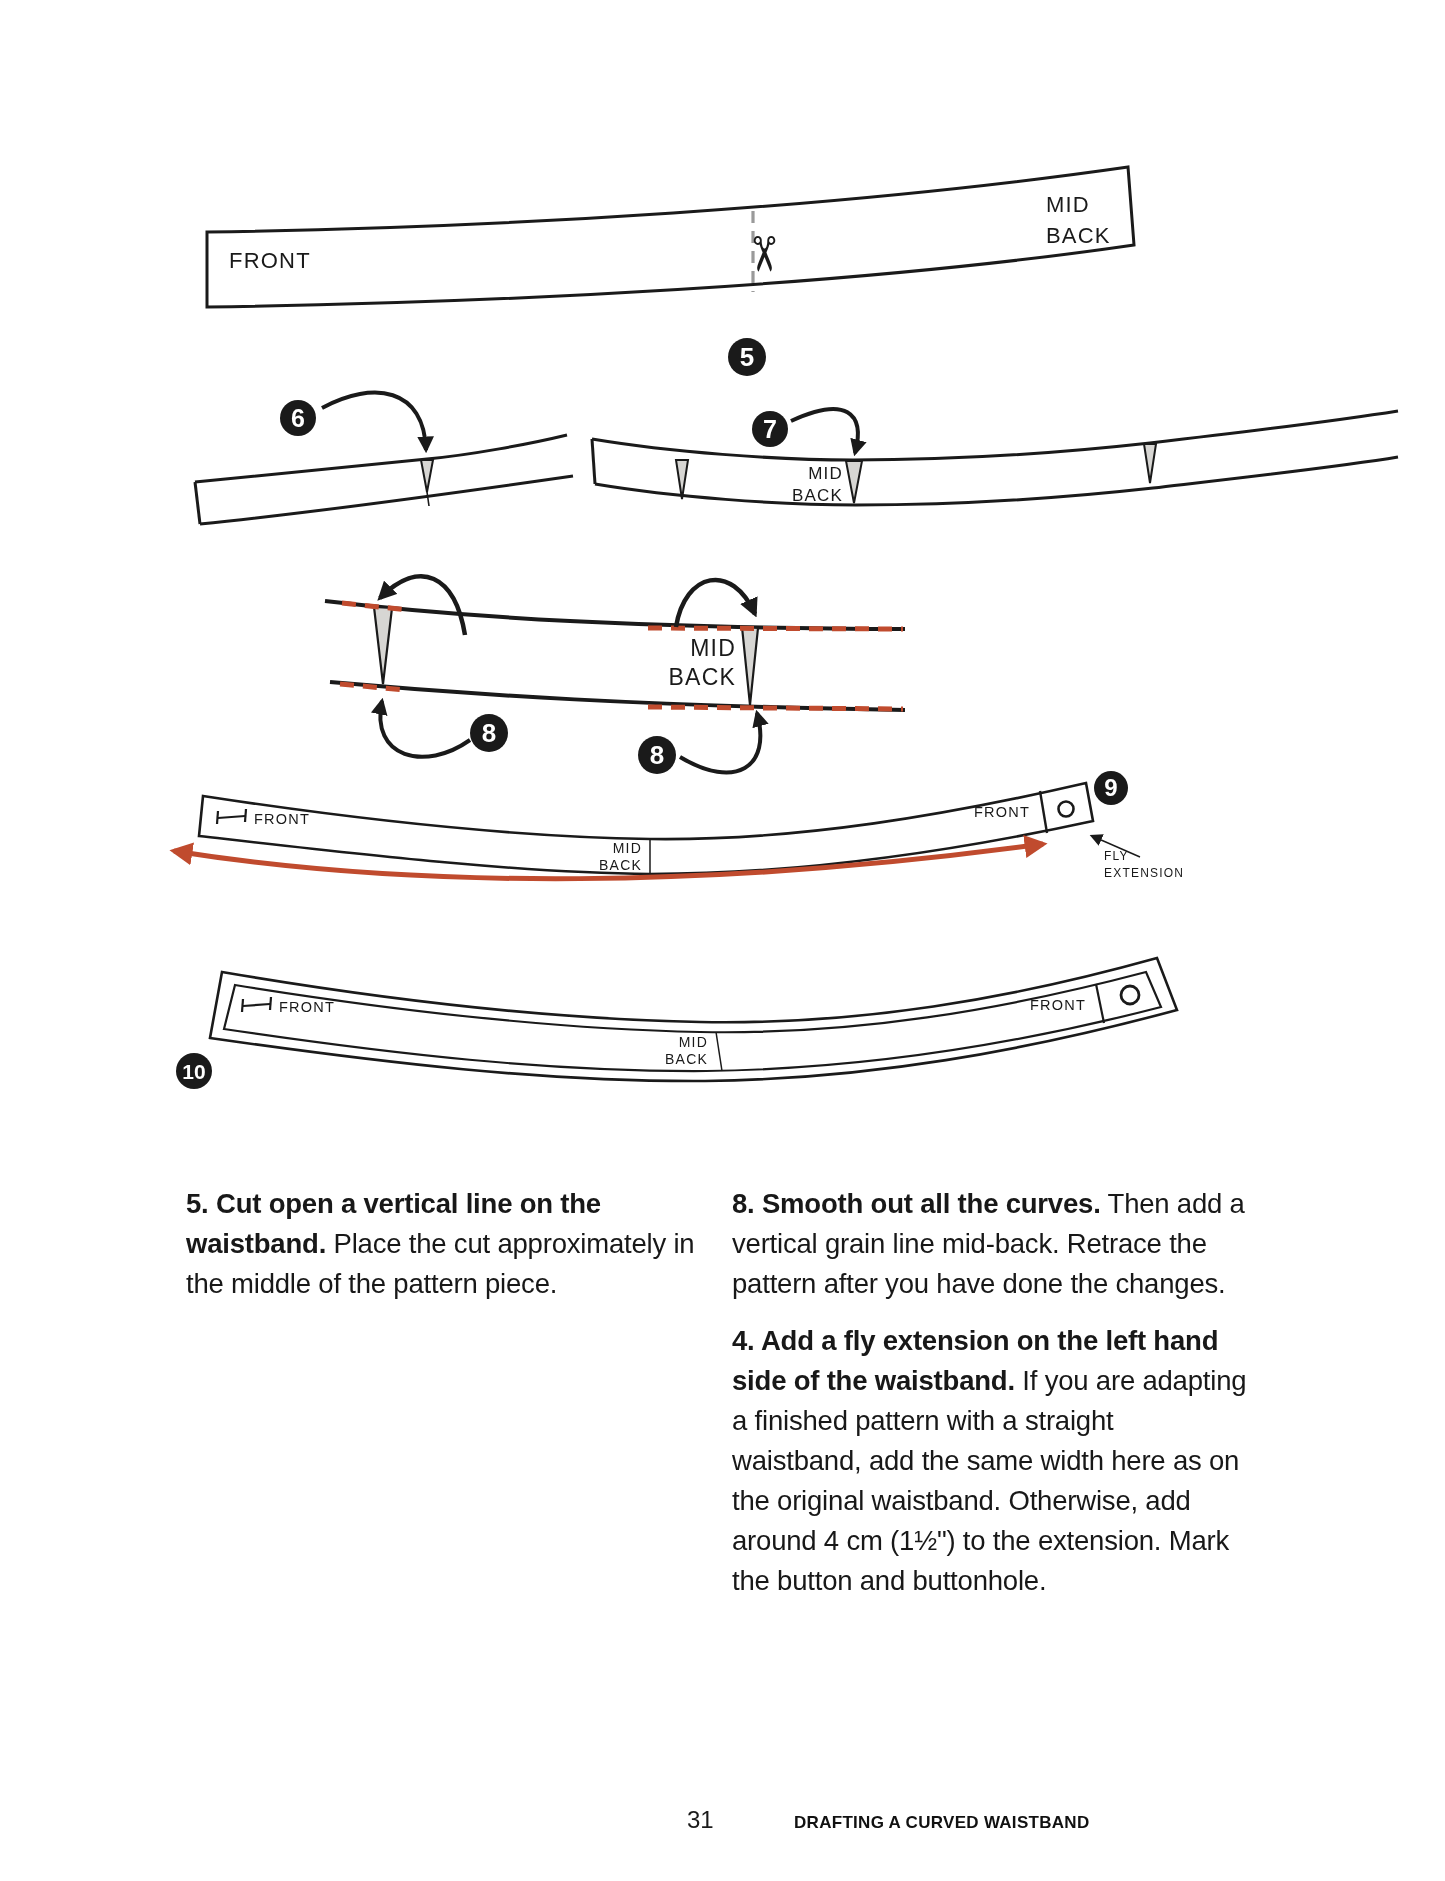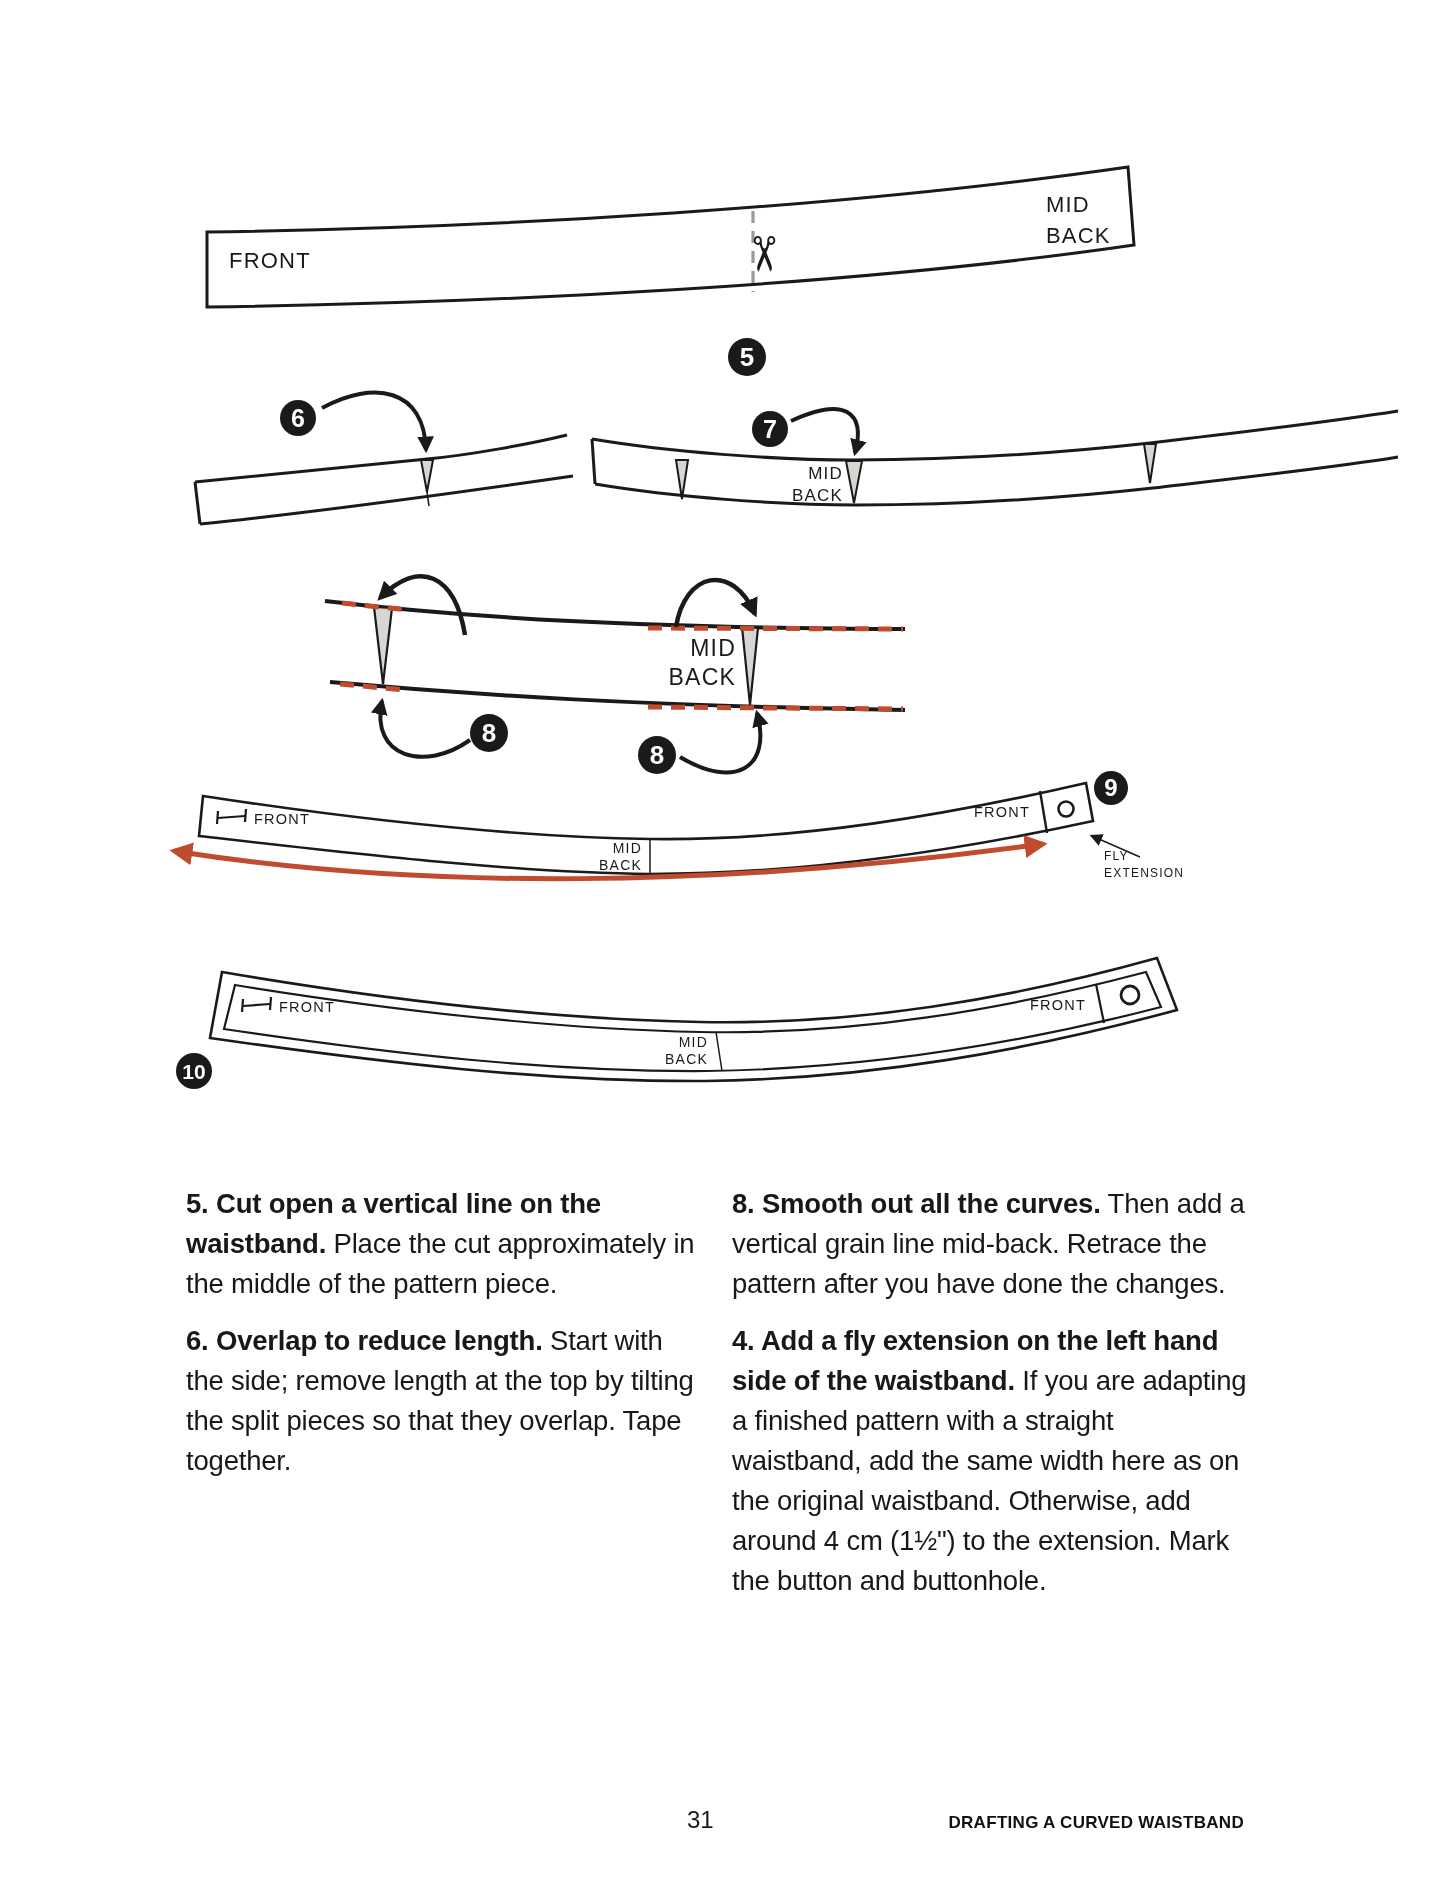--- a/index.html
+++ b/index.html
@@ -9,21 +9,21 @@
     margin:0 auto;
   }
   svg.diagrams{position:absolute;top:0;left:0;}
   svg .lbl{font-family:"Liberation Sans",sans-serif;fill:#1a1a1a;letter-spacing:1.2px;}
   svg .badge-num{font-family:"Liberation Sans",sans-serif;fill:#ffffff;font-weight:bold;text-anchor:middle;}
   .columns{position:absolute;top:1184px;left:186px;width:1088px;display:flex;gap:29px;}
   .col{width:517px;}
   .col p{margin:0 0 17px 0;font-size:27.5px;line-height:40px;letter-spacing:-0.2px;color:#181818;}
   .col b{font-weight:700;}
   .footer-num{position:absolute;top:1806px;left:687px;width:56px;text-align:left;font-size:24px;color:#1a1a1a;}
-  .footer-title{position:absolute;top:1813px;left:794px;width:450px;text-align:right;
+  .footer-title{position:absolute;top:1813px;left:794px;width:450px;text-align:left;
     font-size:17px;font-weight:700;letter-spacing:0.3px;color:#111;}
 </style>
 </head>
 <body>
 
 <div class="page">
 
   <svg class="diagrams" width="1445" height="1120" viewBox="0 0 1445 1120">
     <defs>
       <marker id="ah" viewBox="0 0 10 10" refX="8" refY="5" markerWidth="4.2" markerHeight="4.2" orient="auto-start-reverse">
@@ -132,21 +132,20 @@
       <text class="lbl" stroke="none" x="708" y="1047" font-size="14" text-anchor="end">MID</text>
       <text class="lbl" stroke="none" x="708" y="1064" font-size="14" text-anchor="end">BACK</text>
       <circle cx="194" cy="1071" r="18" fill="#1a1a1a" stroke="none"></circle>
       <text class="badge-num" x="194" y="1079" font-size="21" stroke="none">10</text>
     </g>
   </svg>
 
   <div class="columns">
     <div class="col">
       <p><b>5. Cut open a vertical line on the waistband.</b> <span>Place the cut approximately in the middle of the pattern piece.</span></p>
-      <p><b>6. Overlap to reduce length.</b> <span>Start with the side; remove length at the top by tilting the split pieces so that they overlap. Tape together.</span></p>
     </div>
     <div class="col">
       <p><b>8. Smooth out all the curves.</b> <span>Then add a vertical grain line mid-back. Retrace the pattern after you have done the changes.</span></p>
       <p><b>4. Add a fly extension on the left hand side of the waistband.</b> <span>If you are adapting a finished pattern with a straight waistband, add the same width here as on the original waistband. Otherwise, add around 4 cm (1½") to the extension. Mark the button and buttonhole.</span></p>
     </div>
   </div>
 
   <div class="footer-num">31</div>
   <div class="footer-title">DRAFTING A CURVED WAISTBAND</div>
 

